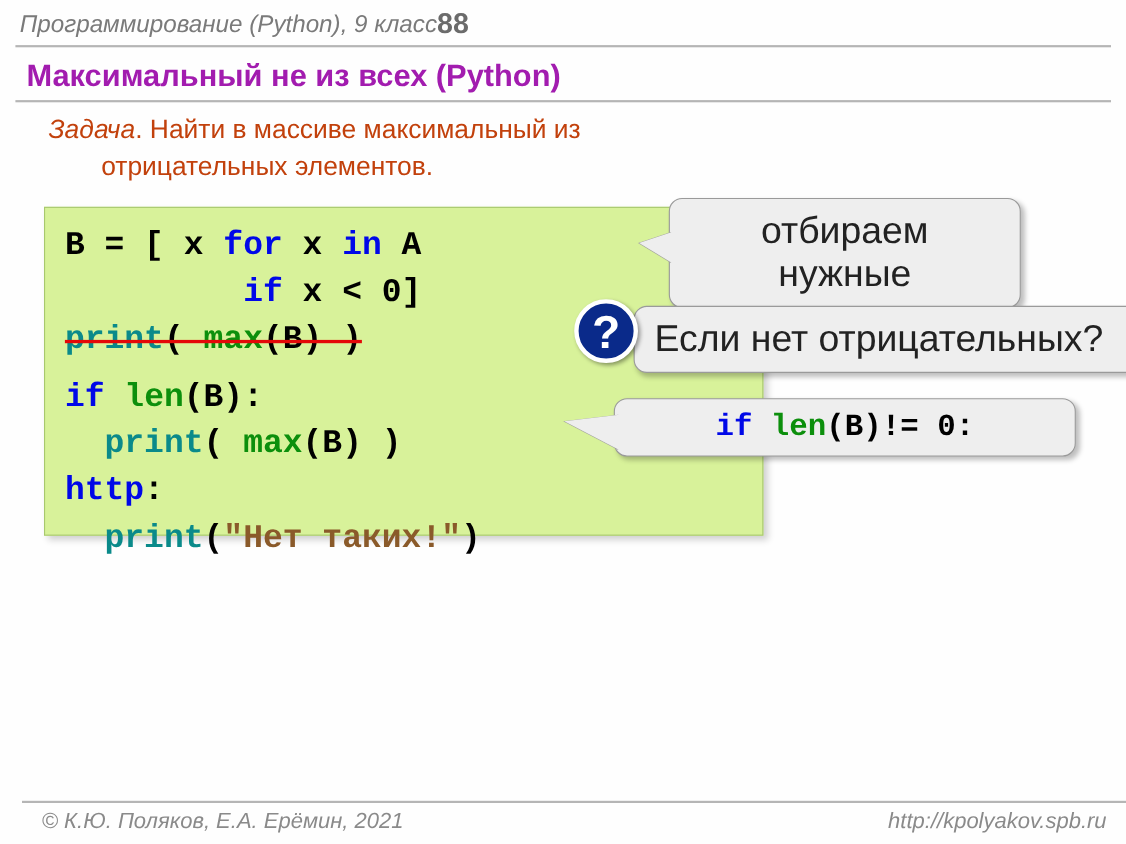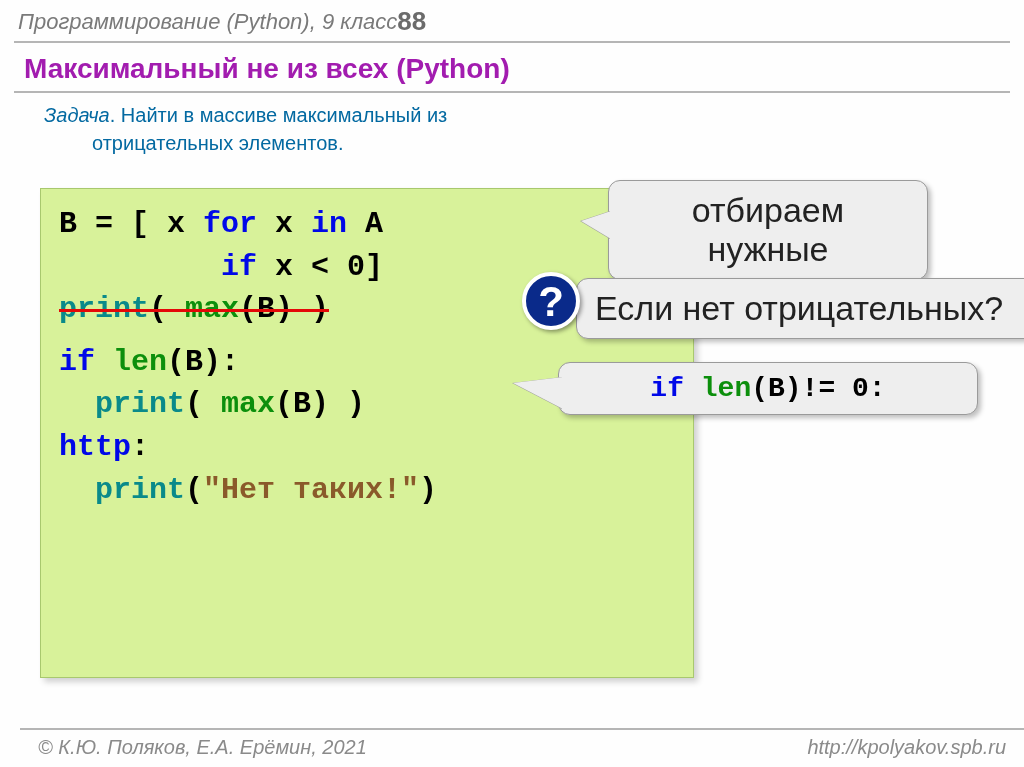--- a/index.html
+++ b/index.html
@@ -30,33 +30,33 @@
     border-top: 2px solid #b5b5b5;
     margin: 0 14px;
   }
   .title {
     font-size: 28px;
     font-weight: bold;
     color: #a21caf;
     padding: 10px 24px 6px 24px;
   }
   .task {
-    font-size: 20px;
-    color: #0369a1;
+    font-size: 24px;
+    color: #c2410c;
     padding: 8px 30px 14px 44px;
     line-height: 1.4;
   }
   .task .zad { font-style: italic; }
   .task .cont { display: block; padding-left: 48px; }
   .codebox {
     position: absolute;
     left: 40px;
     top: 188px;
     width: 654px;
-    height: 490px;
+    height: 299px;
     background: #d8f29a;
     border: 1px solid #a8c86e;
     box-shadow: 4px 4px 6px rgba(0,0,0,.18);
     padding: 14px 18px;
     font-family: "Courier New", monospace;
     font-size: 30px;
     font-weight: bold;
     line-height: 1.42;
   }
   .k-blue  { color: #0008e8; }

